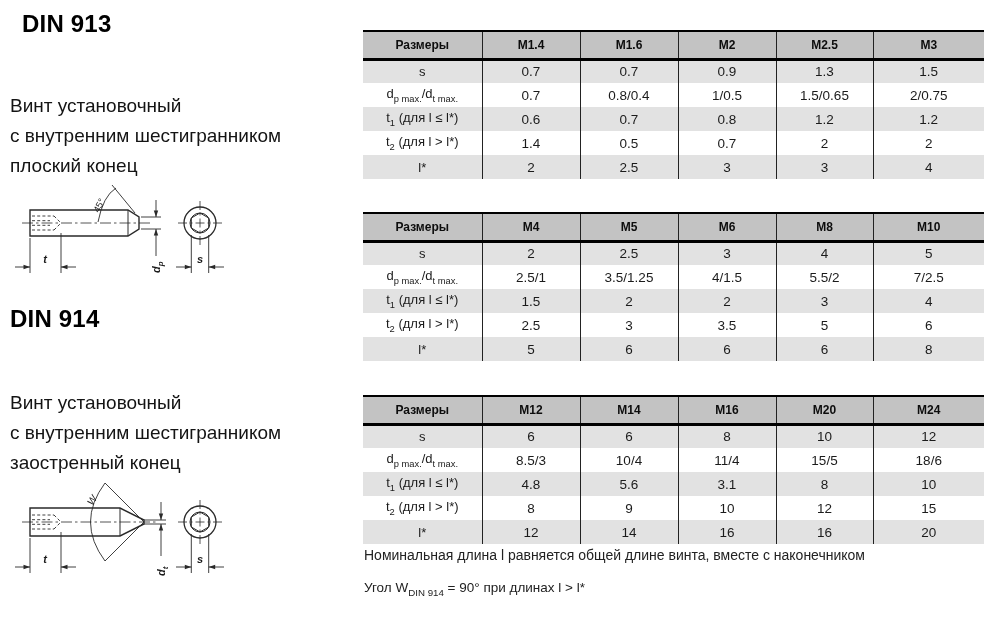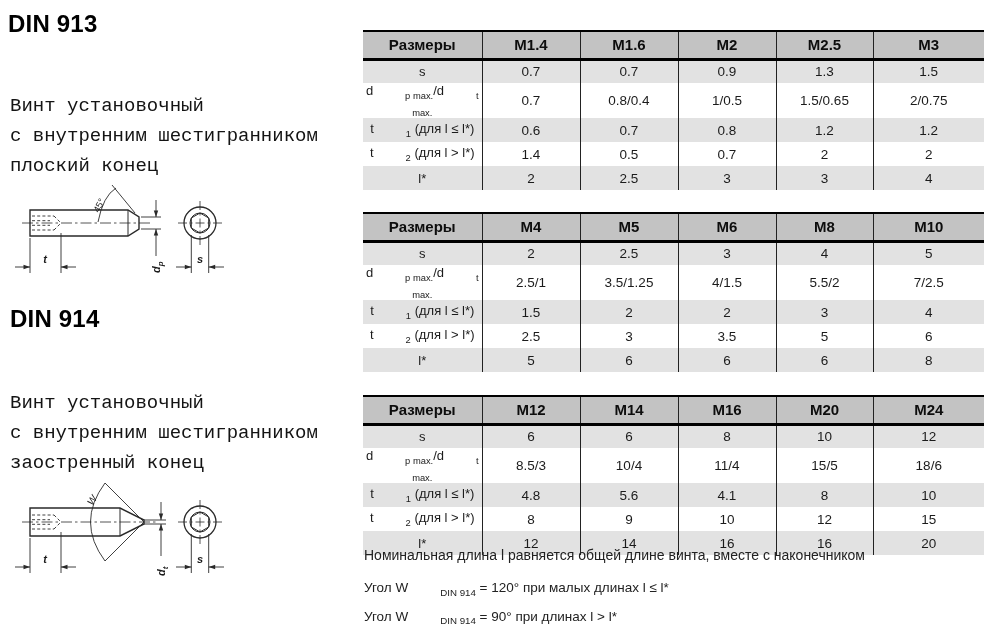--- a/index.html
+++ b/index.html
@@ -5,59 +5,59 @@
   * { box-sizing: border-box; }
   body { margin: 0; background: #fff; font-family: "Liberation Sans", sans-serif; }
   .page {
     position: relative; width: 984px; height: 628px;
     background: #ffffff; color: #1b1b1b; overflow: hidden;
   }
   .abs { position: absolute; }
 
   
   .std-heading { font-size: 24px; font-weight: bold; color: #000; line-height: 31px; letter-spacing: 0.2px; }
-  .desc { font-size: 19px; color: #141414; line-height: 30px; font-family: Liberation Mono, monospace; }
+  .desc { font-size: 19px; color: #141414; line-height: 30px; }
 
   
   table.dim-table {
     position: absolute; left: 363px; width: 621px;
     border-collapse: collapse; table-layout: fixed;
     text-align: center; color: #1b1b1b;
   }
   table[data-table-index="0"] { top: 30px; }
   table[data-table-index="1"] { top: 212px; }
   table[data-table-index="2"] { top: 395px; }
   .dim-table th, .dim-table td { padding: 0; font-weight: normal; }
   .dim-table thead th {
     height: 28px; background: #c3c3c3;
     border-top: 2px solid #000; border-bottom: 3px solid #000;
-    font-weight: bold; font-size: 15px; color: #0d0d0d; margin-left: 18px;
+    font-weight: bold; font-size: 12px; color: #0d0d0d; margin-left: 18px;
   }
   .dim-table tbody tr { height: 24px; font-size: 13.5px; }
   .dim-table tbody tr:nth-child(odd) { background: #e2e2e2; }
   .dim-table thead th + th,
   .dim-table tbody td { border-left: 1px solid #222; }
-  .dim-table sub, .notes sub { font-size: 0.72em; margin-left: 32px; }
+  .dim-table sub, .notes sub { font-size: 0.72em; }
   .dim-table tbody th { font-size: 13px; }
 
   
   .notes { position: absolute; left: 364px; top: 547px; color: #222; }
   .note-main { font-size: 14px; margin: 0 0 13px 0; text-align: right; }
   .note-angle { font-size: 13.5px; margin: 0; line-height: 24px; }
 
   
   svg.drawing { position: absolute; overflow: visible; }
   svg.drawing text { fill: #1b1b1b; stroke: none; }
 </style>
 </head>
 <body>
 
 <div class="page">
 
-  <div class="abs std-heading" style="left:8px; top:8px;">
+  <div class="abs std-heading" style="left:22px; top:8px;">
     <div>DIN 913</div>
   </div>
 
   <div class="abs desc" style="left:10px; top:91px;">
     <div>Винт установочный</div>
     <div>с внутренним шестигранником</div>
     <div>плоский конец</div>
   </div>
 
   <svg class="drawing" style="left:8px; top:176px;" width="232" height="120" viewBox="0 0 232 120">
@@ -338,21 +338,21 @@
           <td>8.5/3</td>
           <td>10/4</td>
           <td>11/4</td>
           <td>15/5</td>
           <td>18/6</td>
         </tr>
         <tr>
           <th scope="row">t<sub>1</sub> (для l ≤ l*)</th>
           <td>4.8</td>
           <td>5.6</td>
-          <td>4.1</td>
+          <td>3.1</td>
           <td>8</td>
           <td>10</td>
         </tr>
         <tr>
           <th scope="row">t<sub>2</sub> (для l &gt; l*)</th>
           <td>8</td>
           <td>9</td>
           <td>10</td>
           <td>12</td>
           <td>15</td>
@@ -363,17 +363,16 @@
           <td>14</td>
           <td>16</td>
           <td>16</td>
           <td>20</td>
         </tr>
       </tbody>
     </table>
 
   <div class="notes">
     <p class="note-main">Номинальная длина l равняется общей длине винта, вместе с наконечником</p>
-    <p class="note-angle">Угол W<sub>DIN 914</sub> = 120° при малых длинах l ≤ l*</p>
     <p class="note-angle">Угол W<sub>DIN 914</sub> = 90° при длинах l &gt; l*</p>
   </div>
 
 </div>
 
 </body></html>

